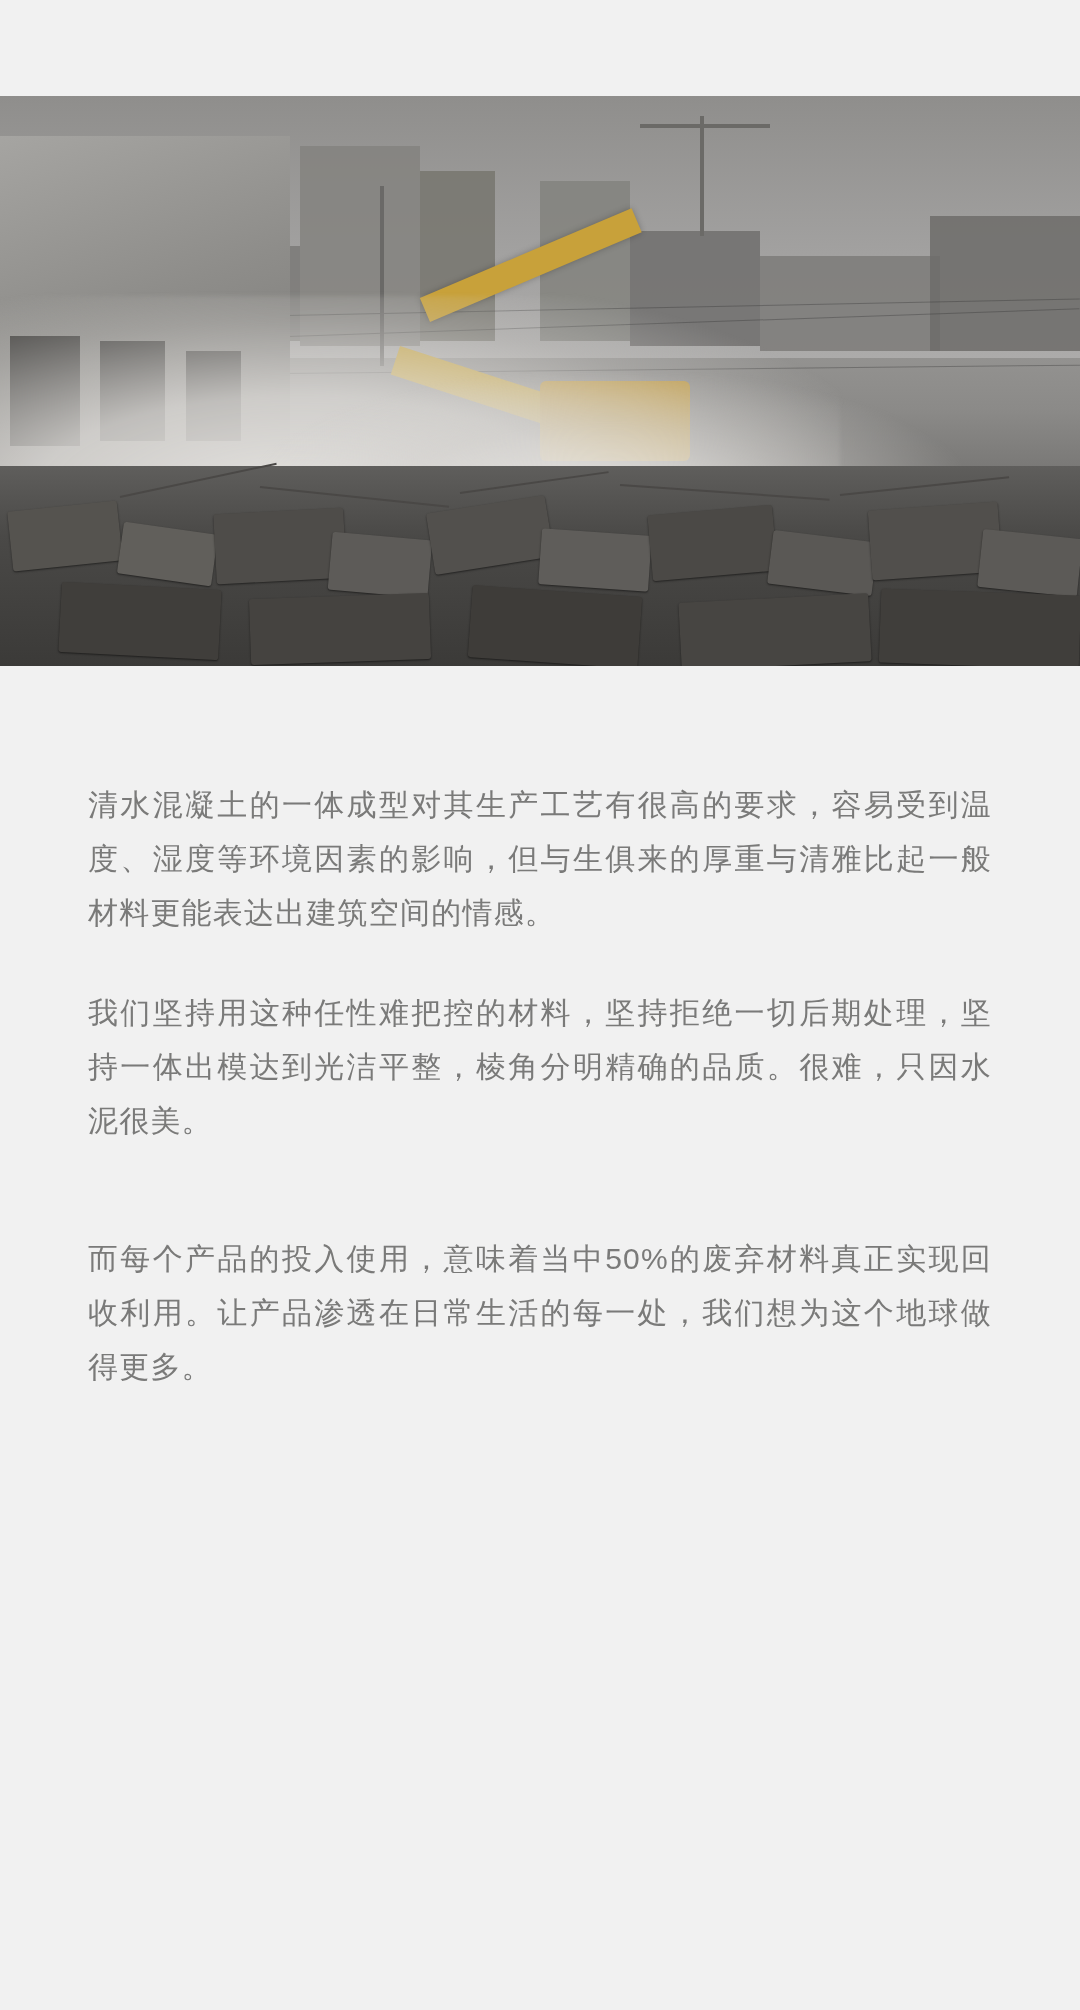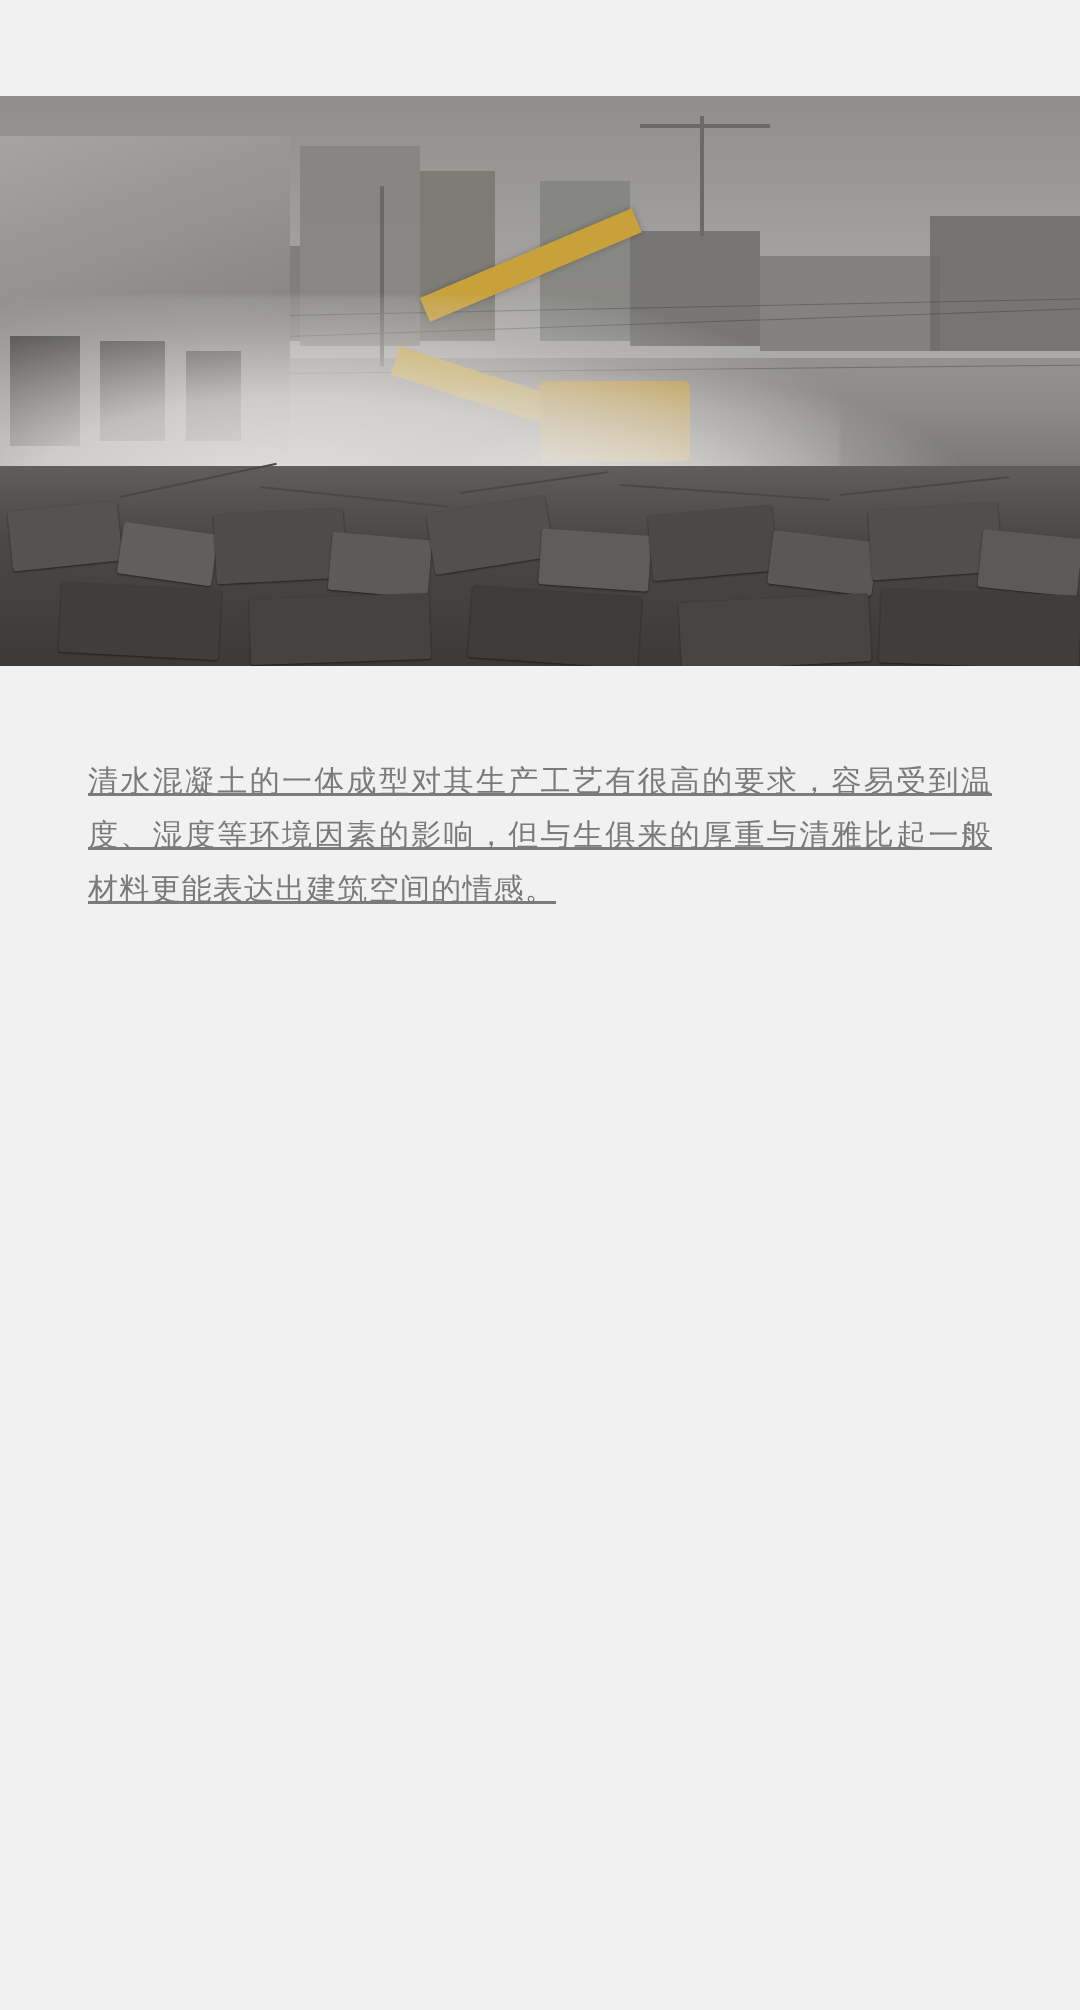--- a/index.html
+++ b/index.html
@@ -138,23 +138,22 @@
   }
   .rebar {
     position: absolute;
     height: 2px;
     background: #4a4846;
     transform-origin: left center;
   }
 
   
   .article {
-    padding: 88px 88px 140px 88px;
+    padding: 112px 88px 140px 88px;
     box-sizing: border-box;
-    text-decoration: underline;
   }
   .para {
     font-size: 30px;
     line-height: 54px;
     letter-spacing: 1.2px;
     color: #7a7a79;
     margin: 0 0 46px 0;
     text-align: justify;
     font-family: "Liberation Sans", sans-serif;
   }
@@ -222,15 +221,17 @@
       <div class="rebar" style="left:120px; top:30px; width:160px; transform:rotate(-12deg);"></div>
       <div class="rebar" style="left:260px; top:20px; width:190px; transform:rotate(6deg);"></div>
       <div class="rebar" style="left:460px; top:26px; width:150px; transform:rotate(-8deg);"></div>
       <div class="rebar" style="left:620px; top:18px; width:210px; transform:rotate(4deg);"></div>
       <div class="rebar" style="left:840px; top:28px; width:170px; transform:rotate(-6deg);"></div>
     </div>
   </div>
 
   <div class="article">
     <p class="para">清水混凝土的一体成型对其生产工艺有很高的要求，容易受到温度、湿度等环境因素的影响，但与生俱来的厚重与清雅比起一般材料更能表达出建筑空间的情感。</p>
+    <p class="para gap-big">我们坚持用这种任性难把控的材料，坚持拒绝一切后期处理，坚持一体出模达到光洁平整，棱角分明精确的品质。很难，只因水泥很美。</p>
+    <p class="para">而每个产品的投入使用，意味着当中50%的废弃材料真正实现回收利用。让产品渗透在日常生活的每一处，我们想为这个地球做得更多。</p>
   </div>
 
 </div>
 
 </body></html>

